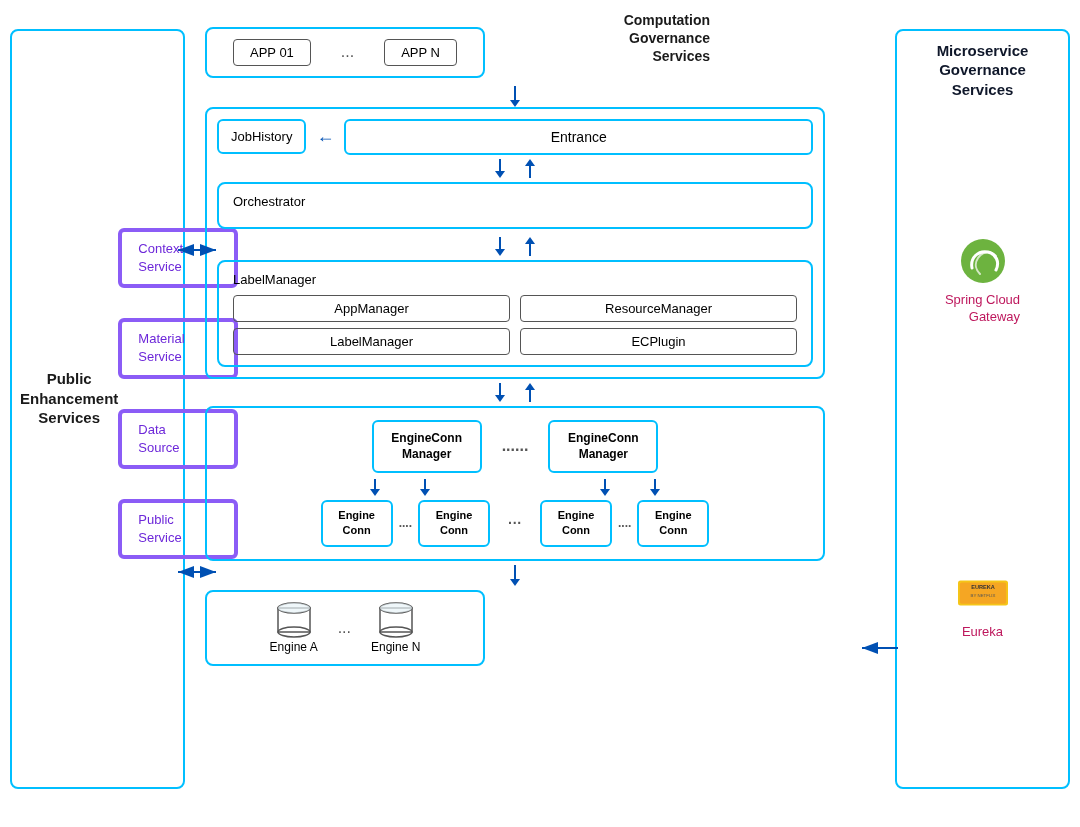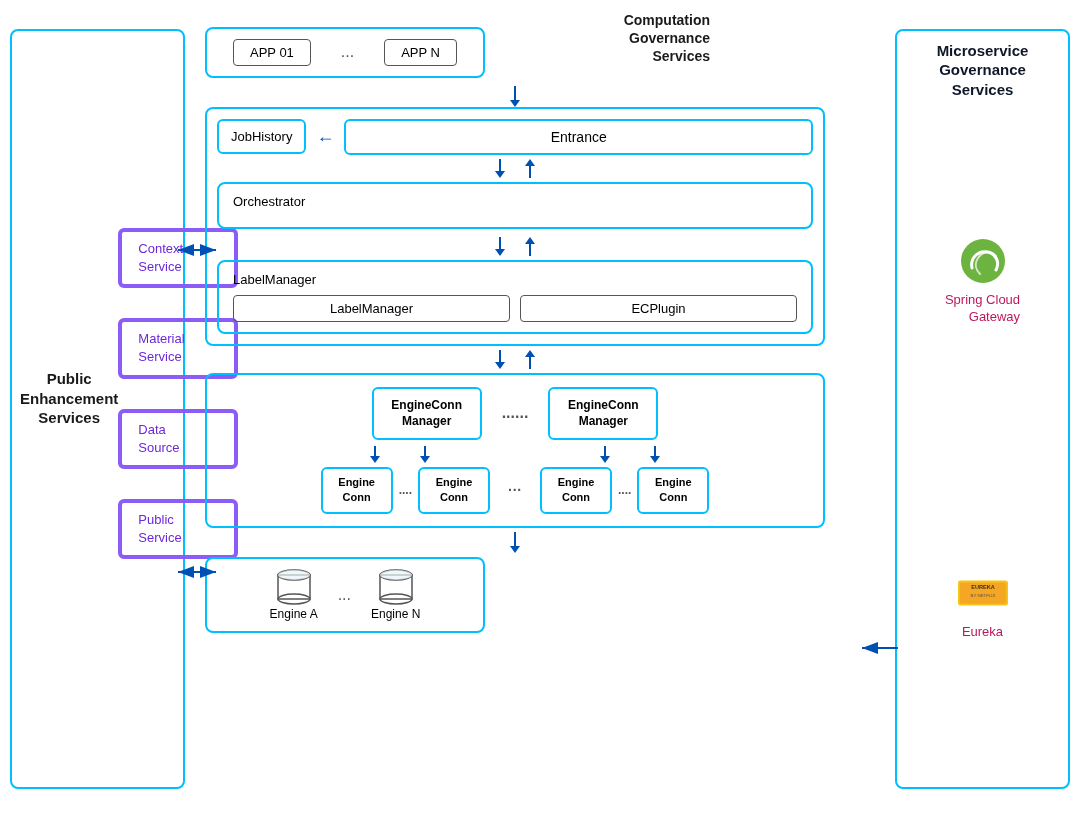--- a/index.html
+++ b/index.html
@@ -455,20 +455,28 @@
               <div class="arrow-head-up"></div>
               <div style="width:2px; height:12px; background:#0050b3;"></div>
             </div>
           </div>
 
           <div class="linkis-box">
             <div class="linkis-label">LabelManager</div>
             <div class="linkis-inner">
               <div class="linkis-row">
                 <div class="linkis-inner-box">
+                  <span>AppManager</span>
+                </div>
+                <div class="linkis-inner-box">
+                  <span>ResourceManager</span>
+                </div>
+              </div>
+              <div class="linkis-row">
+                <div class="linkis-inner-box">
                   <span>LabelManager</span>
                 </div>
                 <div class="linkis-inner-box">
                   <span>ECPlugin</span>
                 </div>
               </div>
             </div>
           </div>
 
         </div>

